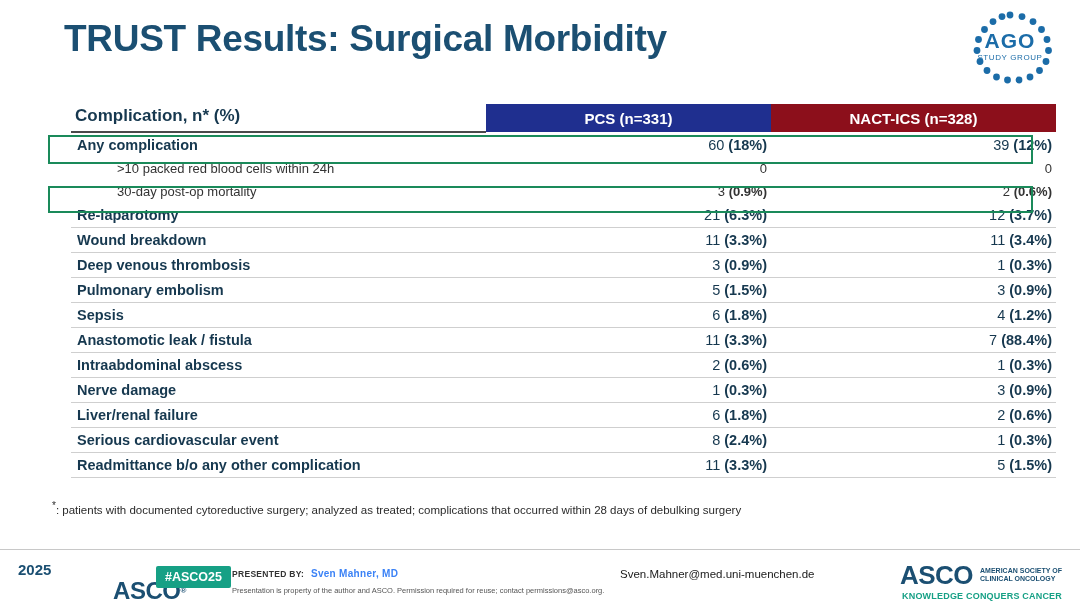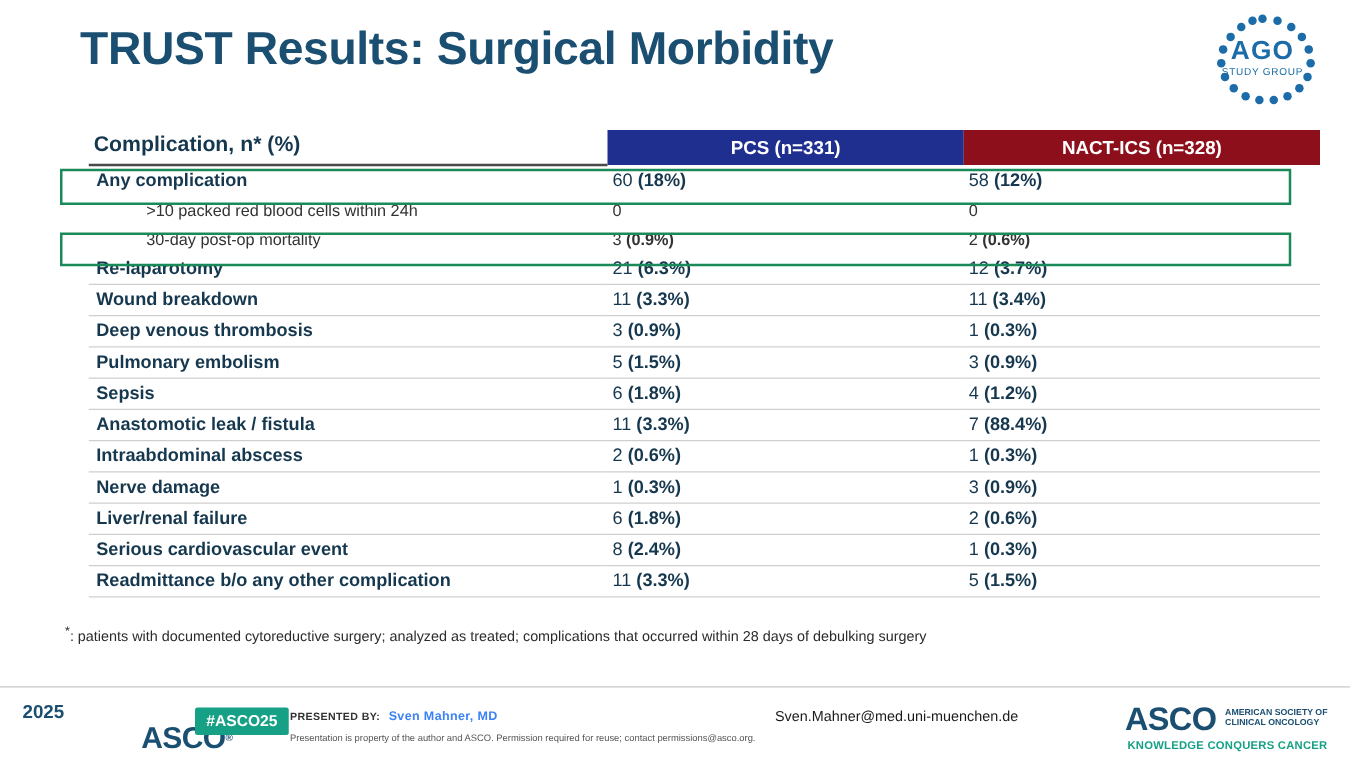--- a/index.html
+++ b/index.html
@@ -112,21 +112,21 @@
   }
   td.lbl.sub {
     font-weight: normal;
     font-size: 13px;
     color: #333333;
     padding-left: 46px;
   }
   td.val {
     font-size: 14.5px;
     color: #16384f;
-    text-align: left;
+    text-align: right;
     padding: 4px 4px;
     white-space: nowrap;
   }
   td.val b { font-weight: bold; }
   td.val.sub { font-size: 13px; color: #333333; font-weight: normal; }
 
   tr.rule td { border-bottom: 1px solid #cfcfcf; }
 
   
   .hl-box {
@@ -319,21 +319,21 @@
         <tr>
           <th class="hdr-label">Complication, n* (%)</th>
           <th class="hdr-pcs">PCS (n=331)</th>
           <th class="hdr-nact">NACT-ICS (n=328)</th>
         </tr>
       </thead>
       <tbody>
         <tr>
           <td class="lbl">Any complication</td>
           <td class="val"><span>60</span> <b>(18%)</b></td>
-          <td class="val"><span>58</span> <b>(12%)</b></td>
+          <td class="val"><span>39</span> <b>(12%)</b></td>
         </tr>
         <tr>
           <td class="lbl sub">&gt;10 packed red blood cells within 24h</td>
           <td class="val sub"><span>0</span> <b></b></td>
           <td class="val sub"><span>0</span> <b></b></td>
         </tr>
         <tr>
           <td class="lbl sub">30-day post-op mortality</td>
           <td class="val sub"><span>3</span> <b>(0.9%)</b></td>
           <td class="val sub"><span>2</span> <b>(0.6%)</b></td>

